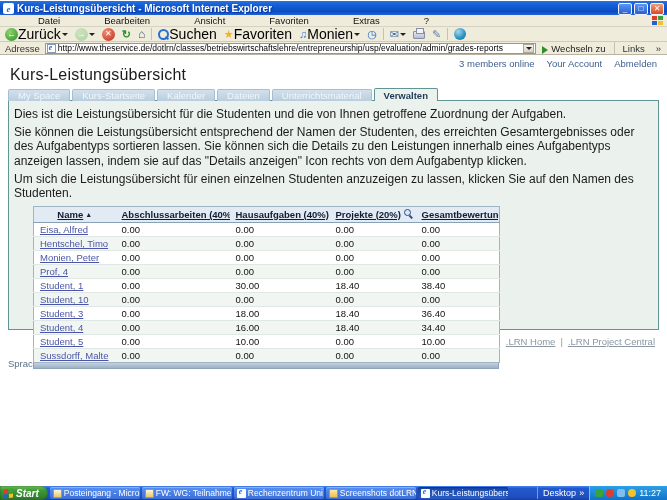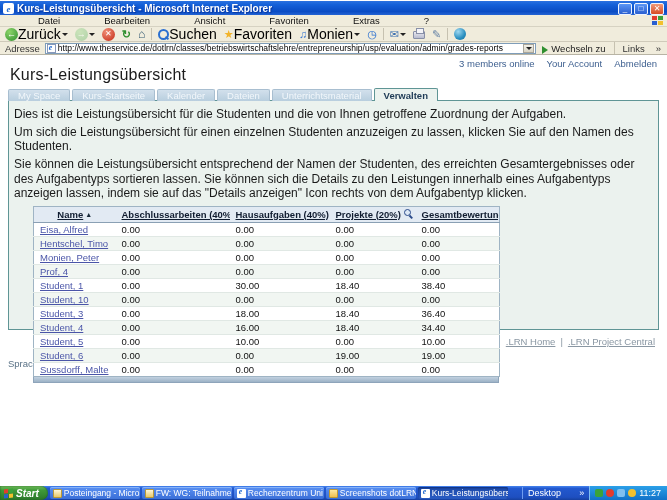--- a/index.html
+++ b/index.html
@@ -113,21 +113,21 @@
   .start-flag i:nth-child(1){background:#e23b2e;} .start-flag i:nth-child(2){background:#3aa33a;}
   .start-flag i:nth-child(3){background:#2a5fd0;} .start-flag i:nth-child(4){background:#f2c12e;}
   .task { width:90px; height:12px; margin-left:2px; border-radius:2px; background:linear-gradient(180deg,#5a90f2,#3a6fd8); color:#fff; font-size:8.5px; display:flex; align-items:center; gap:2px; padding:0 3px; overflow:hidden; white-space:nowrap; box-shadow:inset 0 1px 0 #86b2f8; flex:0 0 auto; }
   .task.active { background:linear-gradient(180deg,#1c49a8,#2a5cc4); box-shadow:inset 0 1px 2px #10307a; }
   .task-ico { width:9px; height:9px; flex:0 0 auto; border-radius:1px; }
   .ico-mail { background:linear-gradient(#fdf6d8,#e8c868); border:1px solid #b89838; }
   .ico-ie { background:#fff; position:relative; }
   .ico-ie::before { content:"e"; position:absolute; top:-2px; left:2px; font:italic bold 8px "Liberation Serif",serif; color:#2a6fd0; }
   .ico-folder { background:linear-gradient(#ffe9a0,#f0c050); border:1px solid #c09830; }
   .tb-spacer { flex:1; }
-  .desktop-band { display:flex; align-items:center; gap:18px; color:#fff; font-size:9px; padding:0 5px; border-left:1px solid #6f9cf0; height:12px; flex:0 0 auto; }
+  .desktop-band { display:flex; align-items:center; gap:3px; color:#fff; font-size:9px; padding:0 5px; border-left:1px solid #6f9cf0; height:12px; flex:0 0 auto; }
   .tray { height:14px; background:linear-gradient(180deg,#2ba0e8,#1272c8); border-left:1px solid #7fc0f0; display:flex; align-items:center; gap:3px; padding:0 6px 0 5px; color:#fff; font-size:9px; flex:0 0 auto; }
   .tray-ico { width:8px; height:8px; border-radius:2px; }
   .tico1{background:#3aa33a;} .tico2{background:#e23b2e; border-radius:50%;} .tico3{background:#7fc0f0;} .tico4{background:#f2c12e; border-radius:50%;}
 </style>
 </head>
 <body>
 
 <div class="screen">
 
   <div class="titlebar">
@@ -244,22 +244,22 @@
       <span class="tab">Kurs-Startseite</span>
       <span class="tab">Kalender</span>
       <span class="tab">Dateien</span>
       <span class="tab">Unterrichtsmaterial</span>
       <span class="tab active">Verwalten</span>
     </div>
 
     <div class="contentbox">
       <div class="instructions">
         <p>Dies ist die Leistungsübersicht für die Studenten und die von Ihnen getroffene Zuordnung der Aufgaben.</p>
+        <p>Sie können die Leistungsübersicht entsprechend der Namen der Studenten, des erreichten Gesamtergebnisses oder des Aufgabentyps sortieren lassen. Sie können sich die Details zu den Leistungen innerhalb eines Aufgabentyps anzeigen lassen, indem sie auf das "Details anzeigen" Icon rechts von dem Aufgabentyp klicken.</p>
         <p>Um sich die Leistungsübersicht für einen einzelnen Studenten anzuzeigen zu lassen, klicken Sie auf den Namen des Studenten.</p>
-        <p>Sie können die Leistungsübersicht entsprechend der Namen der Studenten, des erreichten Gesamtergebnisses oder des Aufgabentyps sortieren lassen. Sie können sich die Details zu den Leistungen innerhalb eines Aufgabentyps anzeigen lassen, indem sie auf das "Details anzeigen" Icon rechts von dem Aufgabentyp klicken.</p>
       </div>
 
       <table class="grades">
         <thead>
           <tr>
             <th class="c-name"><span class="hlink">Name</span><span class="sortarrow">▲</span></th>
             <th class="c1"><span class="hlink">Abschlussarbeiten (40%)</span></th>
             <th class="c2"><span class="hlink">Hausaufgaben (40%)</span></th>
             <th class="c3"><span class="hlink">Projekte (20%)</span><span class="hmag"></span></th>
             <th class="c4"><span class="hlink">Gesamtbewertung</span></th>
@@ -321,27 +321,20 @@
             <td>16.00</td>
             <td>18.40</td>
             <td>34.40</td>
           </tr>
           <tr>
             <td><a href="#">Student, 5</a></td>
             <td>0.00</td>
             <td>10.00</td>
             <td>0.00</td>
             <td>10.00</td>
-          </tr>
-          <tr>
-            <td><a href="#">Student, 6</a></td>
-            <td>0.00</td>
-            <td>0.00</td>
-            <td>19.00</td>
-            <td>19.00</td>
           </tr>
           <tr>
             <td><a href="#">Sussdorff, Malte</a></td>
             <td>0.00</td>
             <td>0.00</td>
             <td>0.00</td>
             <td>0.00</td>
           </tr>
         </tbody>
       </table>

